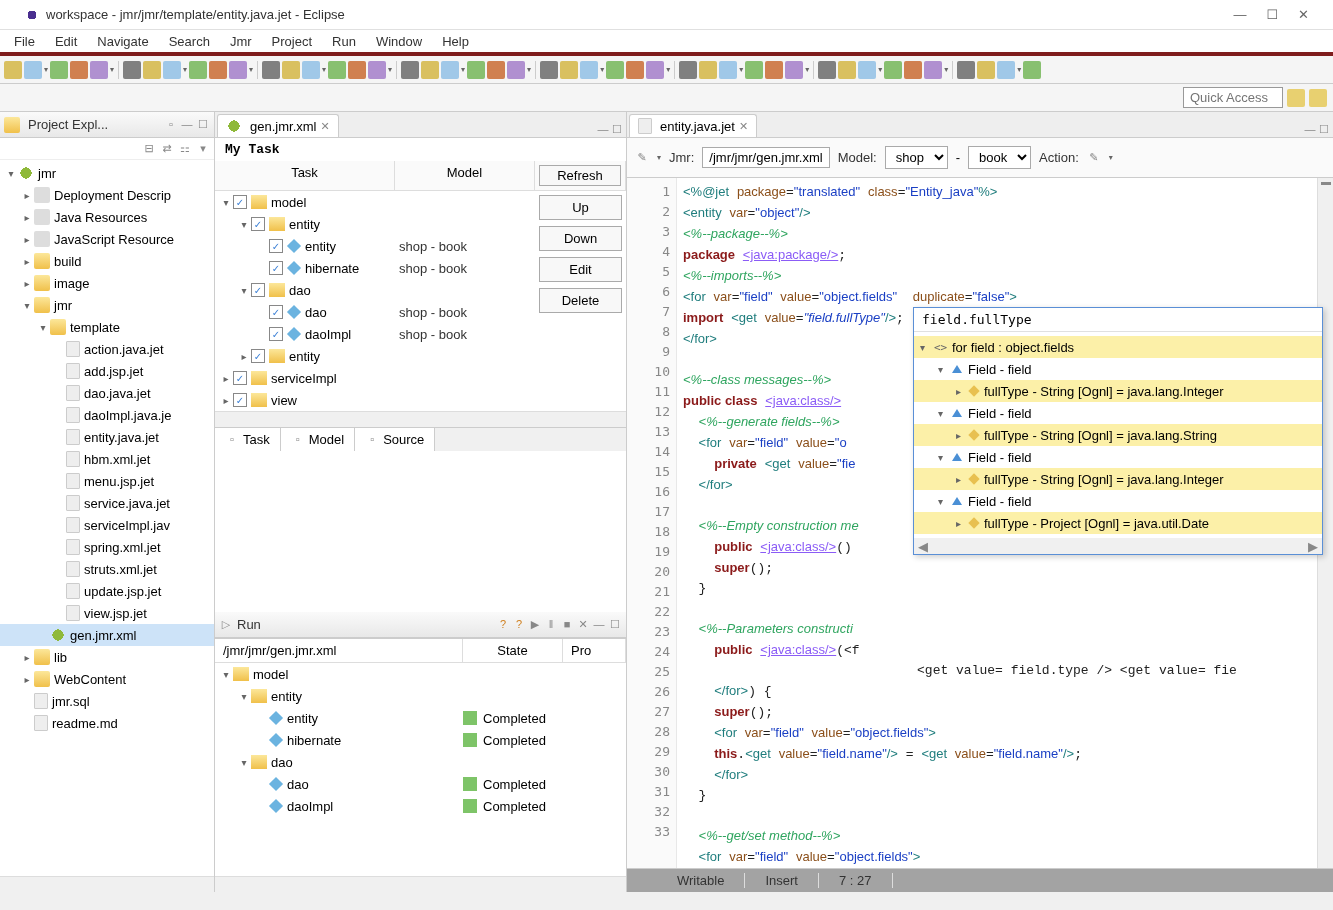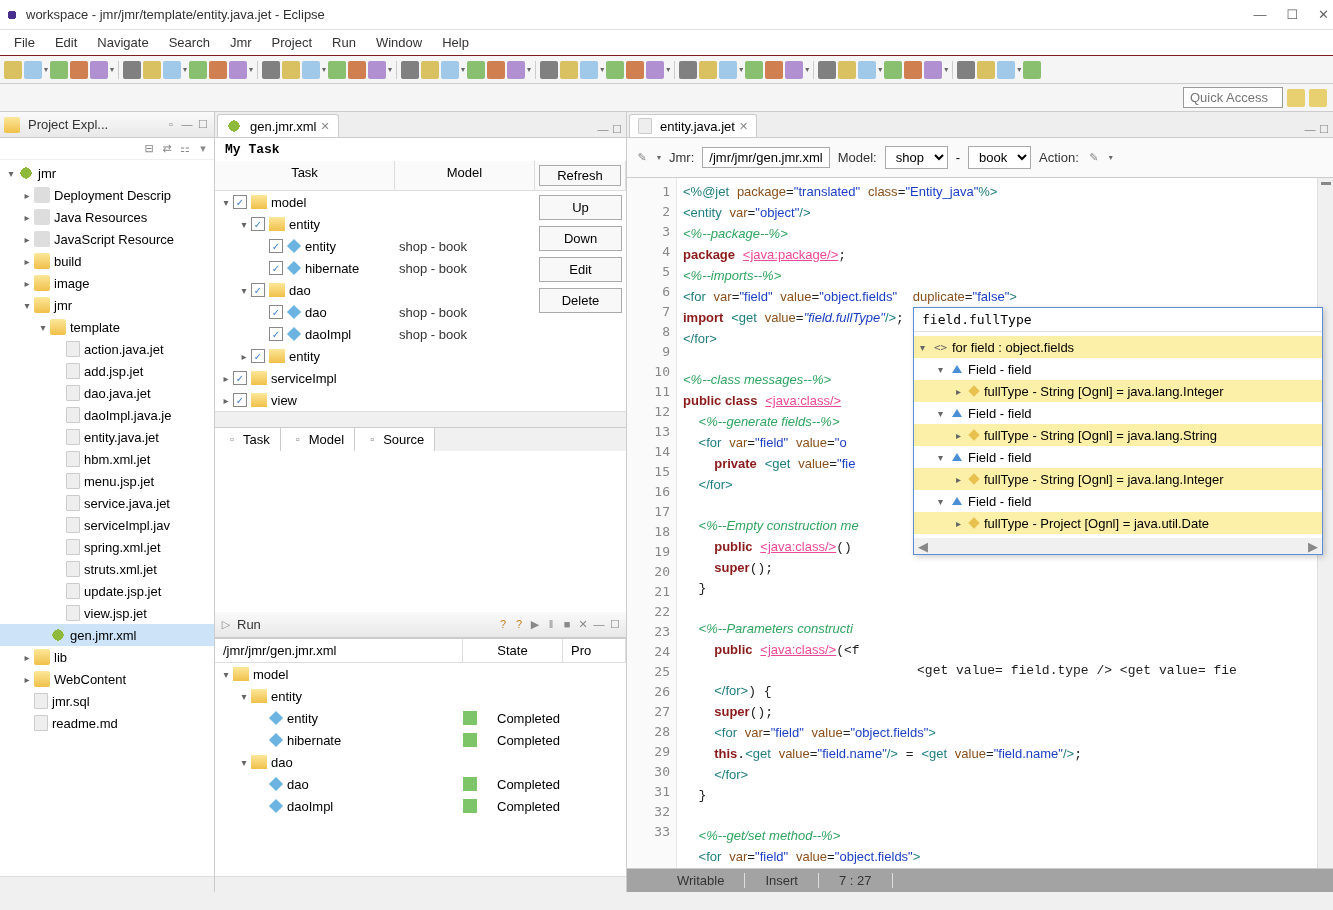--- a/index.html
+++ b/index.html
@@ -1,21 +1,21 @@
 <!DOCTYPE html>
 <html><head>
 <meta charset="utf-8">
 <style>
 * { margin: 0; padding: 0; box-sizing: border-box; font-family: "Segoe UI", Tahoma, sans-serif; font-size: 13px; }
 body { background: #f0f0f0; width: 1333px; height: 910px; overflow: hidden; }
-.titlebar { height: 30px; background: #fff; display: flex; align-items: center; padding: 0 4px; border-bottom: 1px solid #e0e0e0; }
+.titlebar { height: 30px; background: #fff; display: flex; align-items: center; padding: 0 24px; border-bottom: 1px solid #e0e0e0; }
 .titlebar .icon { width: 16px; height: 16px; margin-right: 6px; background: radial-gradient(circle, #4a2f8f 40%, transparent 40%); border-radius: 50%; }
 .titlebar .title { flex: 1; color: #333; }
 .titlebar .winbtns { display: flex; gap: 20px; color: #666; }
-.menubar { height: 26px; background: #fff; display: flex; align-items: center; padding: 0 4px; border-bottom: 1px solid #7f1d1d; }
+.menubar { height: 26px; background: #fff; display: flex; align-items: center; padding: 0 4px; border-bottom: 4px solid #7f1d1d; }
 .menubar span { padding: 3px 10px; color: #333; cursor: pointer; }
 .toolbar1 { height: 28px; background: #f5f5f5; border-bottom: 1px solid #ccc; display: flex; align-items: center; padding: 0 4px; gap: 2px; }
 .tbicon { width: 18px; height: 18px; display: inline-block; background: #ddd; border-radius: 2px; }
 .tbsep { width: 1px; height: 18px; background: #ccc; margin: 0 2px; }
 .tbdrop { font-size: 8px; color: #666; }
 .quickaccess { height: 28px; background: #f5f5f5; display: flex; justify-content: flex-end; align-items: center; padding: 0 6px; gap: 4px; border-bottom: 1px solid #ccc; }
 .quickaccess input { border: 1px solid #999; padding: 2px 6px; width: 100px; }
 .qaicon { width: 18px; height: 18px; background: #e8d070; border-radius: 2px; }
 .workspace { display: flex; height: 780px; }
 .left-pane { width: 215px; border-right: 1px solid #ccc; background: #fff; display: flex; flex-direction: column; }
@@ -62,35 +62,35 @@
 .run-link a { color: #2860b8; text-decoration: underline; cursor: pointer; }
 .bottom-tabs { display: flex; border-top: 1px solid #ccc; background: #f0f0f0; }
 .bottom-tabs .bt { padding: 4px 10px; border-right: 1px solid #ccc; display: flex; align-items: center; gap: 4px; background: #fff; }
 .run-view { height: 254px; border-top: 1px solid #ccc; background: #fff; display: flex; flex-direction: column; }
 .run-header { display: flex; border-bottom: 1px solid #ddd; }
 .run-header .c { padding: 4px 8px; border-right: 1px solid #ddd; }
 .run-c1 { width: 248px; } .run-c2 { width: 100px; text-align: center; } .run-c3 { flex: 1; }
 .run-body { flex: 1; overflow: auto; }
 .run-row { display: flex; height: 22px; align-items: center; }
 .run-row .c1 { width: 248px; display: flex; align-items: center; }
-.run-row .c2 { width: 100px; display: flex; align-items: center; gap: 20px; }
+.run-row .c2 { width: 100px; display: flex; align-items: center; gap: 6px; }
 .completed-ic { width: 14px; height: 14px; background: #7ec468; }
 .right-pane { flex: 1; display: flex; flex-direction: column; background: #fff; position: relative; }
 .editor-toolbar { height: 40px; border-bottom: 1px solid #ccc; display: flex; align-items: center; padding: 0 8px; gap: 8px; background: #fafafa; }
 .editor-toolbar .lbl { color: #333; }
 .editor-toolbar select, .editor-toolbar .sel { border: 1px solid #aaa; padding: 2px 6px; background: #fff; }
 .code-area { flex: 1; display: flex; overflow: hidden; position: relative; }
 .gutter { width: 50px; background: #fafafa; border-right: 1px solid #e8e8e8; text-align: right; padding: 4px 6px 0 0; color: #888; font-family: Consolas, monospace; font-size: 13px; line-height: 20px; }
 .code { flex: 1; padding: 4px 6px; font-family: Consolas, "Courier New", monospace; font-size: 13px; line-height: 20px; white-space: pre; overflow: auto; color: #222; }
 .kw { color: #8b1a1a; font-weight: bold; }
 .tag { color: #1f7d7d; }
 .str { color: #1a3fc4; }
 .com { color: #2fa55f; font-style: italic; }
 .attr { color: #8b4f1a; }
-.link { color: #ec4899; text-decoration: underline; text-align: center; }
+.link { color: #8b5cf6; text-decoration: underline; text-align: center; }
 .fn { color: #1a3fc4; font-style: italic; }
 .popup { position: absolute; top: 195px; right: 10px; width: 410px; background: #fff; border: 1px solid #5a8fd6; box-shadow: 2px 2px 6px rgba(0,0,0,0.2); }
 .popup-title { padding: 4px 8px; border-bottom: 1px solid #e0e0e0; font-family: Consolas, monospace; }
 .popup-body { padding: 4px 0; max-height: 240px; overflow: auto; }
 .prow { display: flex; align-items: center; height: 22px; padding-left: 6px; }
 .prow .exp { width: 14px; font-size: 10px; color: #666; }
 .picon { width: 12px; height: 12px; margin-right: 6px; }
 .picon.bracket { color: #666; font-family: monospace; font-size: 11px; }
 .picon.tri { width: 0; height: 0; border-left: 5px solid transparent; border-right: 5px solid transparent; border-bottom: 8px solid #4a8fd5; }
 .picon.diam { width: 8px; height: 8px; background: #e8c050; transform: rotate(45deg); }

